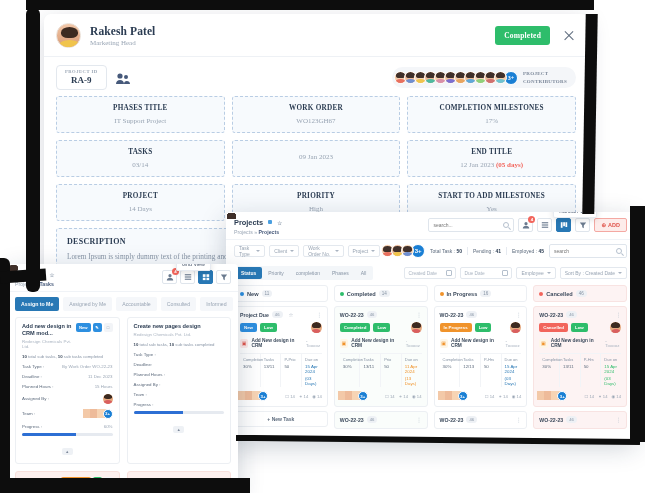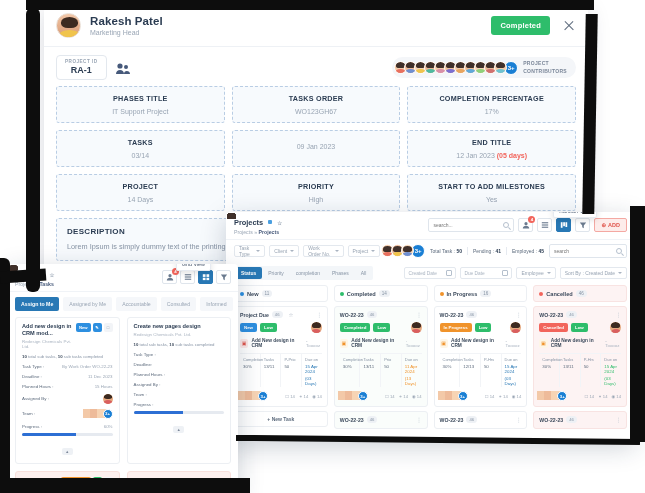--- a/index.html
+++ b/index.html
@@ -7,24 +7,25 @@
     width: 645px; height: 493px;
     background: #ffffff;
     font-family: "Liberation Sans", sans-serif;
     overflow: hidden;
     position: relative;
   }
   .stage { position: absolute; inset: 0; }
 
   
   .proj-panel {
-    position: absolute; left: 44px; top: 4px; width: 544px; height: 278px;
+    position: absolute; left: 44px; top: 14px; width: 544px; height: 278px;
     background: #fff; border-radius: 7px;
     box-shadow: 0 6px 22px rgba(25,40,70,.18);
     overflow: hidden;
+    font-family: Liberation Serif, serif;
   }
   .proj-head { display: flex; align-items: center; padding: 9px 12px 8px 12px; }
   .avatar-lg {
     width: 25px; height: 25px; border-radius: 50%;
     background: linear-gradient(#f2c7a8,#d89a74);
     position: relative; overflow: hidden; flex: 0 0 auto;
     border: 1px solid #eadfd6;
   }
   .avatar-lg::after {
     content: ""; position: absolute; left: 4px; top: 3px; width: 17px; height: 11px;
@@ -285,21 +286,21 @@
         <div class="rl">Marketing Head</div>
       </div>
       <div class="badge-completed">Completed</div>
       <div class="close-x"></div>
     </div>
     <div class="hr-soft"></div>
 
     <div class="proj-idrow">
       <div class="pid-pill">
         <div class="pid-lab">PROJECT ID</div>
-        <div class="pid-val">RA-1</div>
+        <div class="pid-val">RA-9</div>
       </div>
       <div class="team-ico">
         <svg width="16" height="14" viewBox="0 0 16 14">
             <circle cx="5" cy="5" r="2.6" fill="#46597a"></circle>
             <circle cx="11" cy="6" r="2" fill="#46597a"></circle>
             <path d="M1 13c0-2.4 1.8-4 4-4s4 1.6 4 4z" fill="#46597a"></path>
             <path d="M9 13c0-1.8 1-3 2.8-3S15 11.2 15 13z" fill="#46597a"></path>
           </svg>
       </div>
       <div class="contrib-wrap">
@@ -356,25 +357,25 @@
         </div>
       </div>
     </div>
 
     <div class="grid3">
       <div class="info-card">
         <div class="ic-lab">PHASES TITLE</div>
         <div class="ic-val">IT Support Project</div>
       </div>
       <div class="info-card">
-        <div class="ic-lab">TASKS ORDER</div>
+        <div class="ic-lab">WORK ORDER</div>
         <div class="ic-val">WO123GH67</div>
       </div>
       <div class="info-card">
-        <div class="ic-lab">COMPLETION PERCENTAGE</div>
+        <div class="ic-lab">COMPLETION MILESTONES</div>
         <div class="ic-val">17%</div>
       </div>
       <div class="info-card">
         <div class="ic-lab">TASKS</div>
         <div class="ic-val">03/14</div>
       </div>
       <div class="info-card">
         <div class="ic-val">09 Jan 2023</div>
       </div>
       <div class="info-card">

